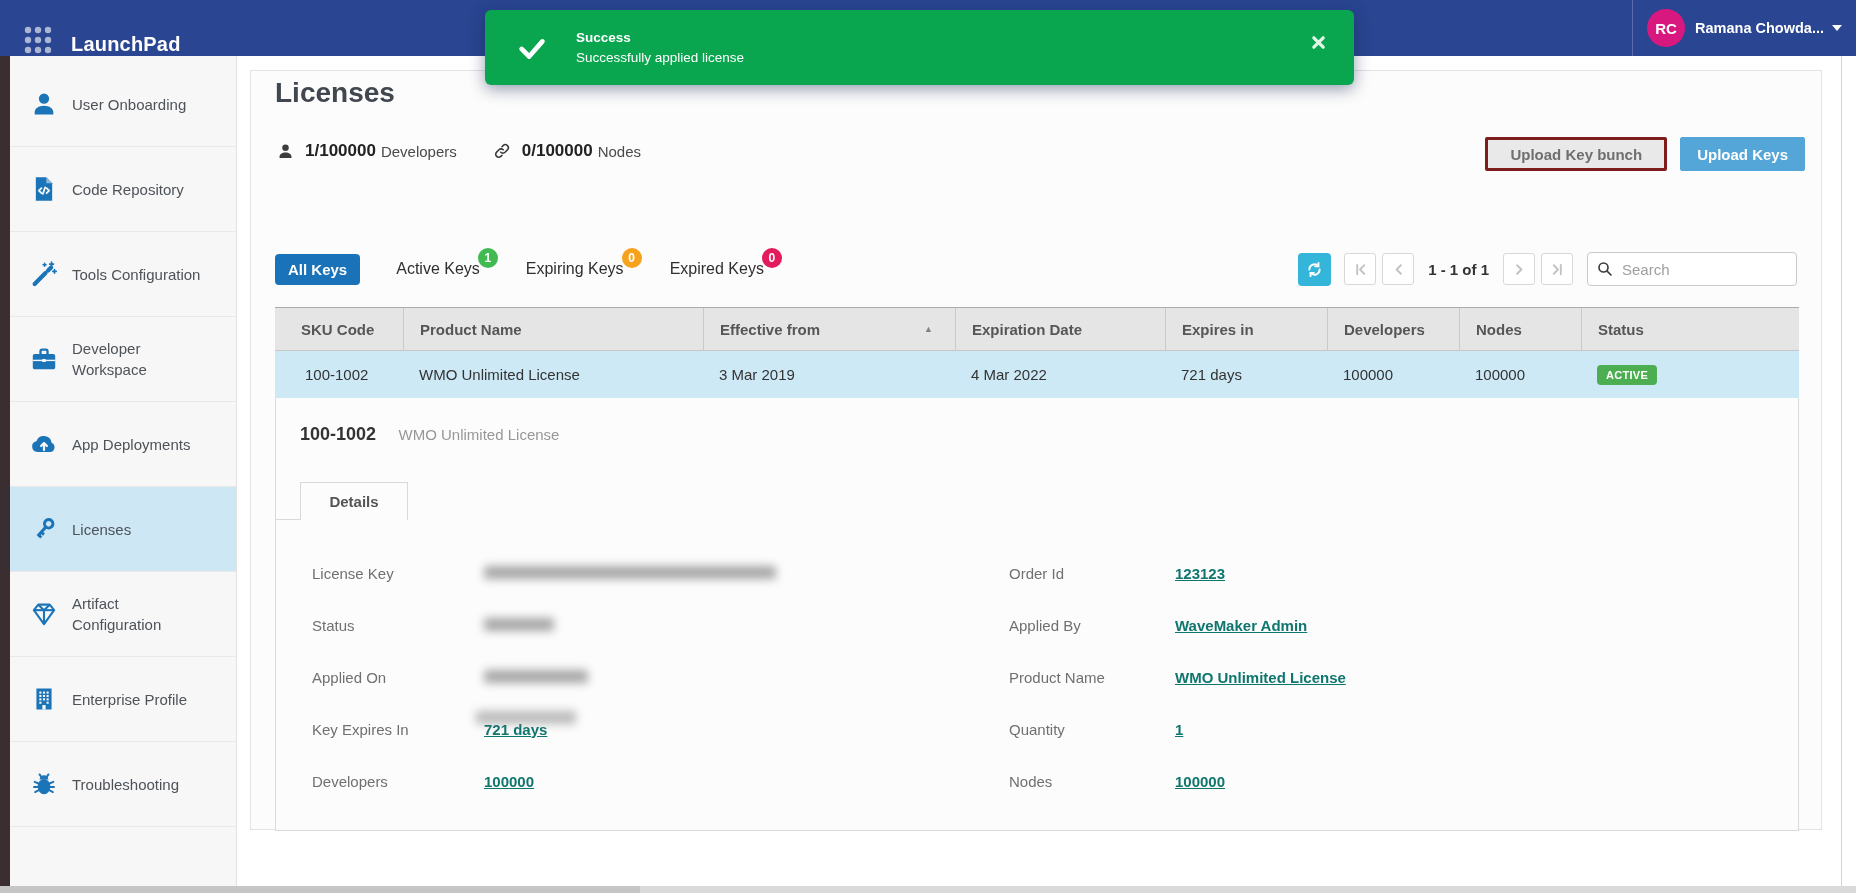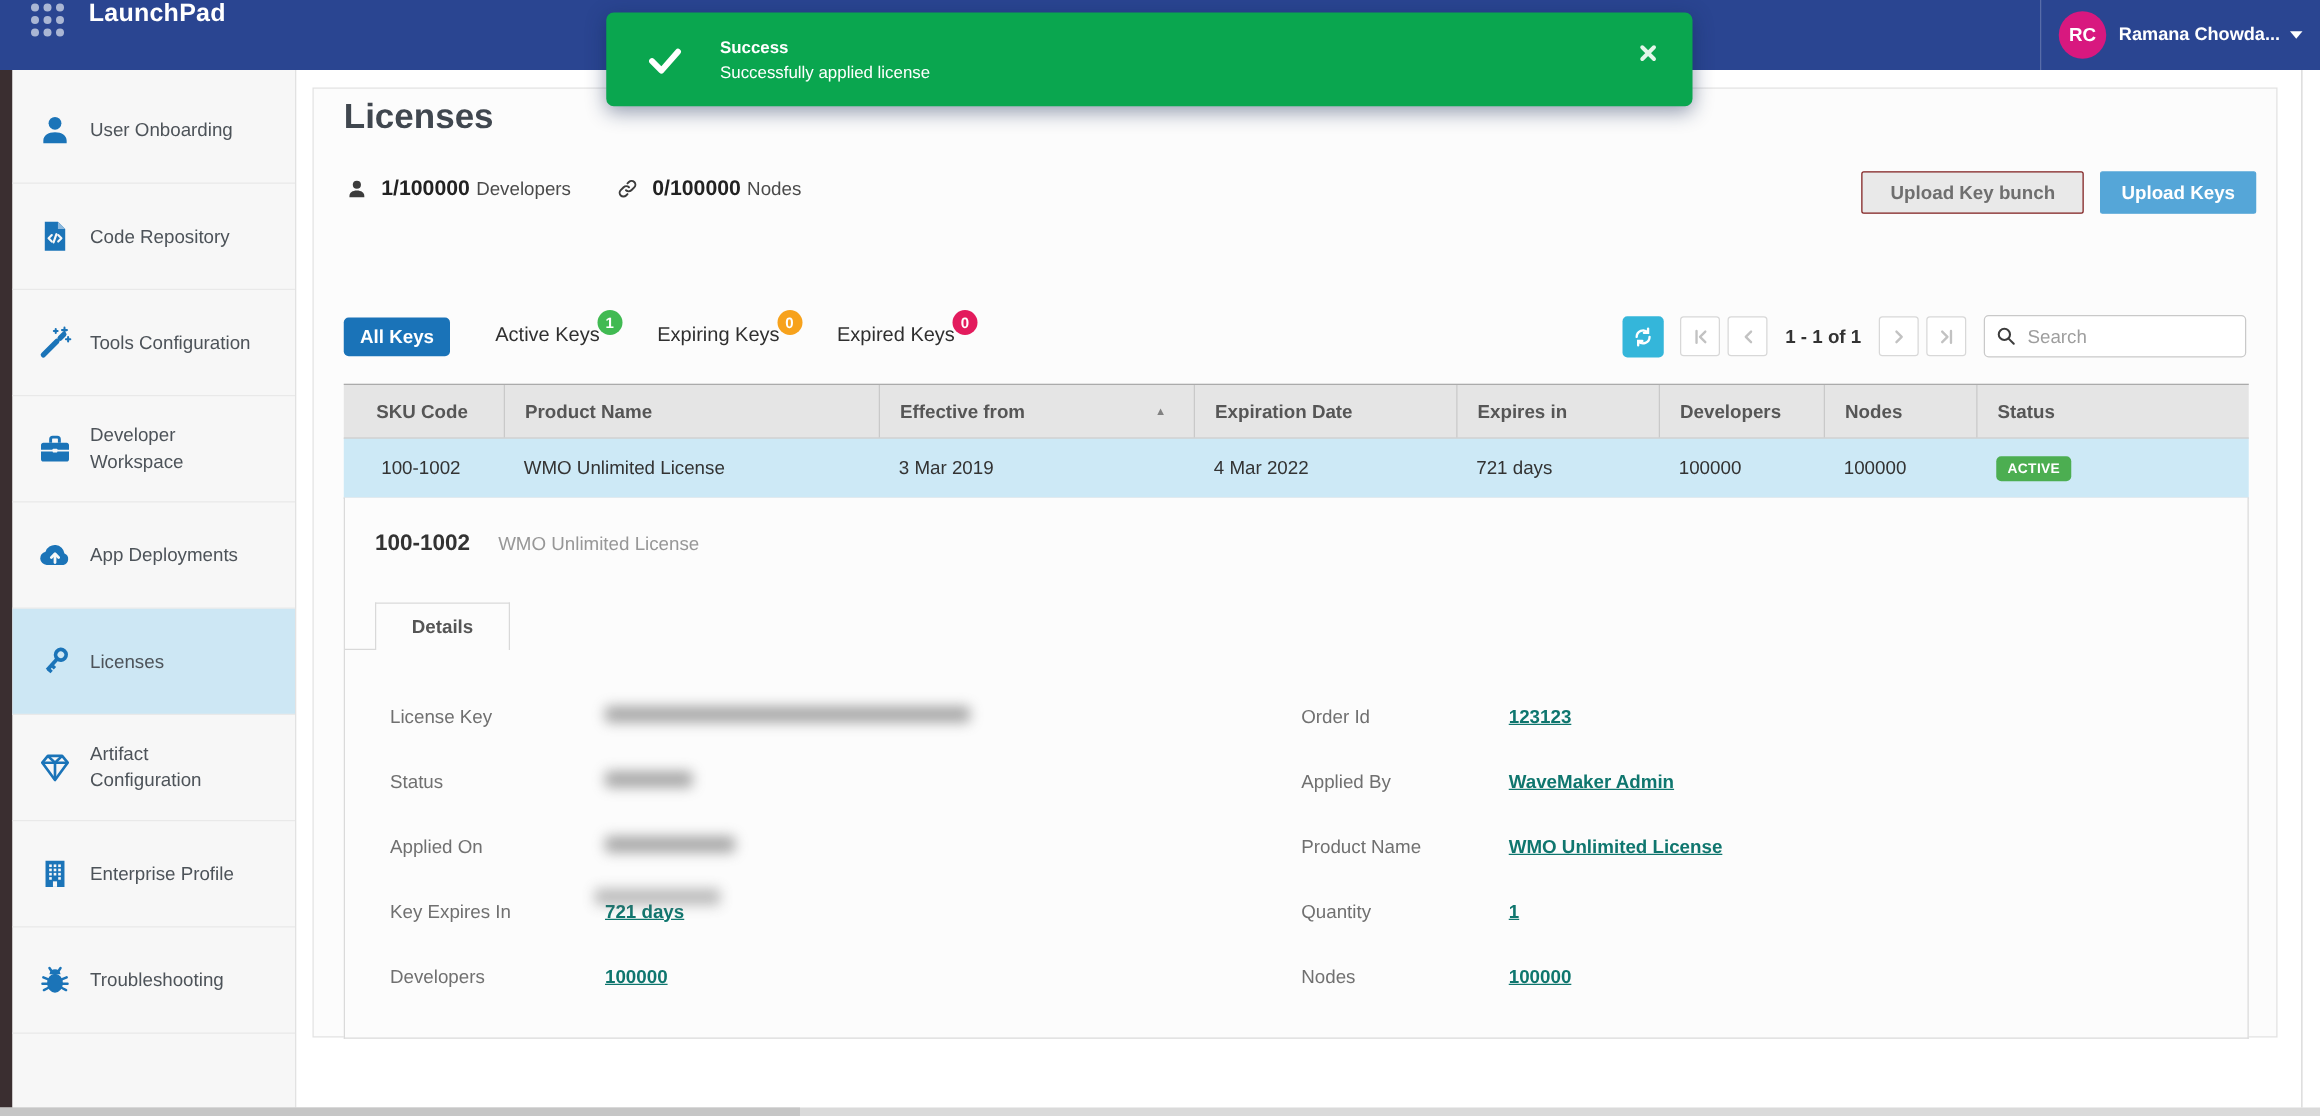--- a/index.html
+++ b/index.html
@@ -4,21 +4,21 @@
 <style>
   html,body{margin:0;padding:0;}
   body{
     width:1856px;height:893px;position:relative;overflow:hidden;background:#fff;
     font-family:"Liberation Sans",sans-serif;-webkit-font-smoothing:antialiased;
   }
   .icn{display:inline-flex;align-items:center;justify-content:center;line-height:0;}
 
   
   .topbar{position:absolute;left:0;top:0;width:1856px;height:56px;background:#2a4591;
-    display:flex;align-items:flex-start;color:#fff;z-index:5;}
+    display:flex;align-items:flex-end;color:#fff;z-index:5;}
   .grid-icon{margin-left:22px;}
   .brand{font-size:20px;font-weight:700;margin-left:17px;letter-spacing:.2px;}
   .topbar-right{margin-left:auto;display:flex;align-items:center;height:100%;
     border-left:1px solid rgba(255,255,255,.22);padding:0 14px;cursor:pointer;}
   .avatar{width:38px;height:38px;border-radius:50%;background:#d8187f;display:flex;
     align-items:center;justify-content:center;font-weight:700;font-size:15px;}
   .username{margin-left:10px;font-size:14.5px;font-weight:600;}
   .caret{margin-left:8px;width:0;height:0;border-left:5px solid transparent;
     border-right:5px solid transparent;border-top:6px solid #fff;}
 
@@ -46,21 +46,21 @@
     border:1px solid #e3e3e3;box-sizing:border-box;}
   .page-title{position:absolute;top:6px;left:24px;margin:0;font-size:28px;font-weight:600;color:#40474f;}
   .stats{position:absolute;top:70px;left:26px;display:flex;align-items:center;}
   .stat-group{display:flex;align-items:center;margin-right:36px;}
   .stat-icon{margin-right:11px;}
   .stat-value{font-size:17px;font-weight:700;color:#222;}
   .stat-label{font-size:15px;color:#4a4a4a;margin-left:5px;}
   .actions{position:absolute;top:66px;right:16px;display:flex;gap:13px;}
   .btn{height:34px;font-size:15px;font-weight:600;border-radius:2px;cursor:pointer;
     font-family:"Liberation Sans",sans-serif;}
-  .btn-gray{padding:0 22px;background:#e9e9e9;border:1px solid #7f1d1d;color:#6f6f6f;}
+  .btn-gray{padding:0 22px;background:#e9e9e9;border:3px solid #7f1d1d;color:#6f6f6f;}
   .btn-blue{padding:0 16px;background:#55a6d8;border:1px solid #55a6d8;color:#fff;}
 
   
   .toolbar{position:absolute;top:178px;left:24px;right:24px;height:40px;display:flex;
     align-items:center;justify-content:space-between;gap:38px;}
   .tabs{display:flex;align-items:center;gap:36px;}
   .tab-pill{background:#1a73b8;color:#fff;font-size:15px;font-weight:600;padding:7px 13px;
     border-radius:4px;cursor:pointer;}
   .tab{position:relative;font-size:16px;color:#2f2f2f;font-weight:500;cursor:pointer;margin-right:10px;}
   .badge{position:absolute;top:-12px;right:-18px;min-width:20px;height:20px;border-radius:50%;
@@ -97,21 +97,21 @@
   .detail{position:absolute;top:327px;left:24px;width:1524px;height:433px;background:#fcfcfc;
     border:1px solid #dadada;border-top:none;box-sizing:border-box;}
   .detail-title{position:absolute;top:26px;left:24px;}
   .sku{font-size:18px;font-weight:700;color:#333;}
   .prod{font-size:15px;color:#979797;margin-left:18px;}
   .detail-tab{position:absolute;top:84px;left:24px;width:108px;height:38px;background:#fcfcfc;
     border:1px solid #d9d9d9;border-bottom:none;box-sizing:border-box;display:flex;
     align-items:center;justify-content:center;font-size:15px;font-weight:700;color:#555;cursor:pointer;}
   .tab-line{position:absolute;top:121px;left:0;width:24px;height:1px;background:#d9d9d9;}
   .fields-left{position:absolute;top:149px;left:36px;}
-  .fields-right{position:absolute;top:149px;left:765px;}
+  .fields-right{position:absolute;top:149px;left:733px;}
   .f-row{display:flex;align-items:center;height:52px;}
   .f-label{width:172px;font-size:15px;color:#707070;flex:none;}
   .fields-right .f-label{width:166px;}
   .f-value{font-size:15px;font-weight:700;color:#0f766e;position:relative;text-decoration:underline;}
   .blur-bar{height:13px;border-radius:3px;background:#5f5f5f;opacity:.55;filter:blur(5px);}
   .smudge{position:absolute;left:-8px;top:-10px;width:100px;height:13px;background:#6a6a6a;
     opacity:.45;filter:blur(5px);pointer-events:none;}
 
   
   .vscroll-line{position:absolute;left:1841px;top:56px;width:1px;height:830px;background:#d5d5d5;}

